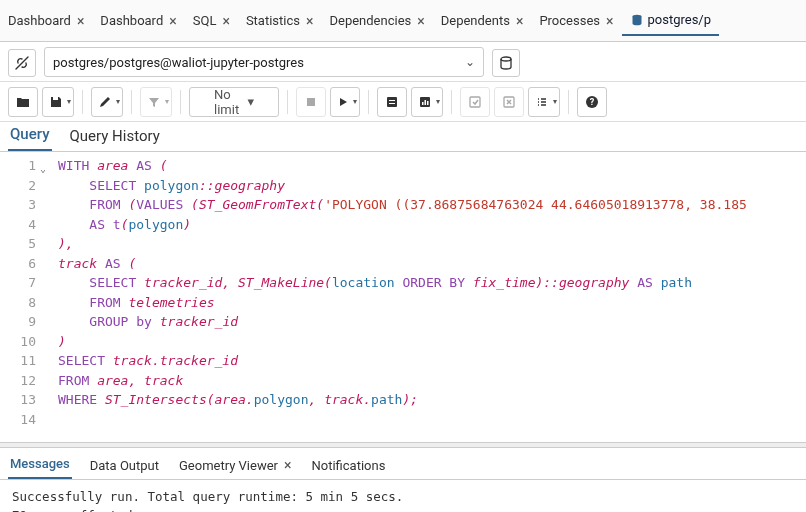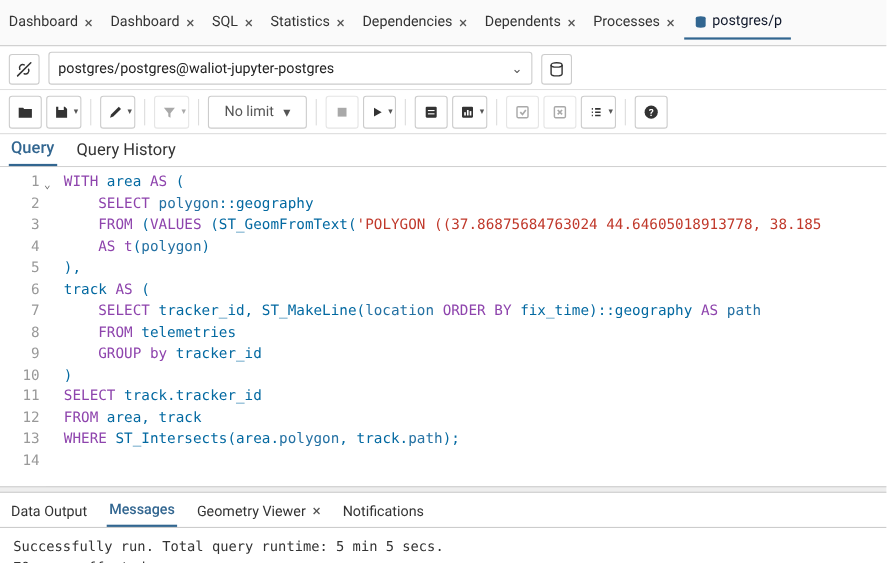--- a/index.html
+++ b/index.html
@@ -14,37 +14,37 @@
   .conn-bar { display: flex; align-items: flex-end; height: 40px; padding: 4px 8px; gap: 8px; border-bottom: 1px solid #ddd; }
   .conn-btn { width: 28px; height: 28px; border: 1px solid #ccc; border-radius: 3px; background: #fff; display: flex; align-items: center; justify-content: center; cursor: pointer; }
   .conn-select { flex: 0 0 440px; height: 30px; border: 1px solid #ccc; border-radius: 3px; padding: 0 8px; display: flex; align-items: center; justify-content: space-between; background: #fff; cursor: pointer; }
   .conn-select .chev { font-size: 12px; color: #555; }
   
   .toolbar { display: flex; align-items: center; height: 40px; padding: 4px 8px; gap: 4px; border-bottom: 1px solid #ddd; background: #fff; }
   .tbtn { height: 30px; min-width: 30px; border: 1px solid #ccc; border-radius: 3px; background: #fff; display: flex; align-items: center; justify-content: center; cursor: pointer; padding: 0 6px; color: #333; }
   .tbtn.split { padding-right: 2px; }
   .tbtn .dd { font-size: 8px; margin-left: 4px; color: #555; }
   .tsep { width: 1px; height: 24px; background: #ddd; margin: 0 4px; }
-  .limit-select { width: 90px; height: 30px; border: 1px solid #ccc; border-radius: 3px; padding: 0 14px; display: flex; align-items: center; justify-content: space-between; color: #555; cursor: pointer; }
+  .limit-select { width: 90px; height: 30px; border: 1px solid #ccc; border-radius: 3px; padding: 0 24px; display: flex; align-items: center; justify-content: space-between; color: #555; cursor: pointer; }
   
   .subtabs { display: flex; align-items: flex-end; height: 30px; padding: 0 8px; border-bottom: 1px solid #ccc; gap: 16px; }
   .subtab { padding: 6px 2px; cursor: pointer; color: #333; font-size: 15px; }
   .subtab.active { color: #326690; border-bottom: 2px solid #326690; font-weight: 500; }
   
   .editor { display: flex; font-family: "SF Mono", Consolas, monospace; font-size: 13px; line-height: 19.5px; height: 290px; overflow: auto; background: #fff; }
   .gutter { width: 42px; text-align: right; padding: 4px 6px 4px 2px; color: #999; user-select: none; background: #fff; }
   .gutter .ln { height: 19.5px; position: relative; }
   .fold { position: absolute; right: -10px; top: 3px; font-size: 10px; color: #666; cursor: pointer; }
   .code { padding: 4px 0 4px 16px; white-space: pre; }
   .code .row { height: 19.5px; }
   
   .kw { color: #8e44ad; font-weight: normal; }
   .str { color: #c0392b; text-align: right; }
   .id { color: #2471a3; }
-  .op { color: #0369a1; }
+  .op { color: #be185d; font-style: italic; }
   
   .divider { height: 6px; background: #eee; border-top: 1px solid #ccc; border-bottom: 1px solid #ccc; cursor: row-resize; }
   
   .out-tabs { display: flex; align-items: flex-end; height: 32px; padding: 0 8px; border-bottom: 1px solid #ccc; gap: 16px; }
   .out-tab { padding: 6px 2px; cursor: pointer; color: #333; display: flex; align-items: center; gap: 6px; }
   .out-tab.active { color: #326690; border-bottom: 2px solid #326690; font-weight: 500; }
   .out-tab .close { font-size: 14px; color: #555; }
   
   .messages { font-family: "SF Mono", Consolas, monospace; font-size: 12.5px; padding: 8px 12px; color: #333; line-height: 1.5; }
   
@@ -220,22 +220,22 @@
       <div class="ln">12</div>
       <div class="ln">13</div>
       <div class="ln">14</div>
     </div>
   <div class="code" id="code"><div class="row"><span class="kw">WITH</span><span class="op"> area </span><span class="kw">AS</span><span class="op"> (</span></div><div class="row">    <span class="kw">SELECT</span><span class="op"> </span><span class="id">polygon</span><span class="op">::geography</span></div><div class="row">    <span class="kw">FROM</span><span class="op"> (</span><span class="kw">VALUES</span><span class="op"> (ST_GeomFromText(</span><span class="str">'POLYGON ((37.86875684763024 44.64605018913778, 38.185</span></div><div class="row">    <span class="kw">AS</span><span class="op"> </span><span class="kw">t</span><span class="op">(</span><span class="id">polygon</span><span class="op">)</span></div><div class="row"><span class="op">),</span></div><div class="row"><span class="op">track </span><span class="kw">AS</span><span class="op"> (</span></div><div class="row">    <span class="kw">SELECT</span><span class="op"> tracker_id, ST_MakeLine(</span><span class="id">location</span><span class="op"> </span><span class="kw">ORDER BY</span><span class="op"> fix_time)::geography </span><span class="kw">AS</span><span class="op"> </span><span class="id">path</span></div><div class="row">    <span class="kw">FROM</span><span class="op"> telemetries</span></div><div class="row">    <span class="kw">GROUP by</span><span class="op"> tracker_id</span></div><div class="row"><span class="op">)</span></div><div class="row"><span class="kw">SELECT</span><span class="op"> track.tracker_id</span></div><div class="row"><span class="kw">FROM</span><span class="op"> area, track</span></div><div class="row"><span class="kw">WHERE</span><span class="op"> ST_Intersects(area.</span><span class="id">polygon</span><span class="op">, track.</span><span class="id">path</span><span class="op">);</span></div><div class="row">&nbsp;</div></div>
 </div>
 
 <div class="divider"></div>
 
 <div class="out-tabs">
+  <div class="out-tab active">Messages</div>
   <div class="out-tab">Data Output</div>
-  <div class="out-tab active">Messages</div>
   <div class="out-tab">
       <span>Geometry Viewer</span>
       <span class="close">×</span>
     </div>
   <div class="out-tab">Notifications</div>
 </div>
 
 <div class="messages">
   <div>Successfully run. Total query runtime: 5 min 5 secs.</div>
   <div>79 rows affected.</div>

